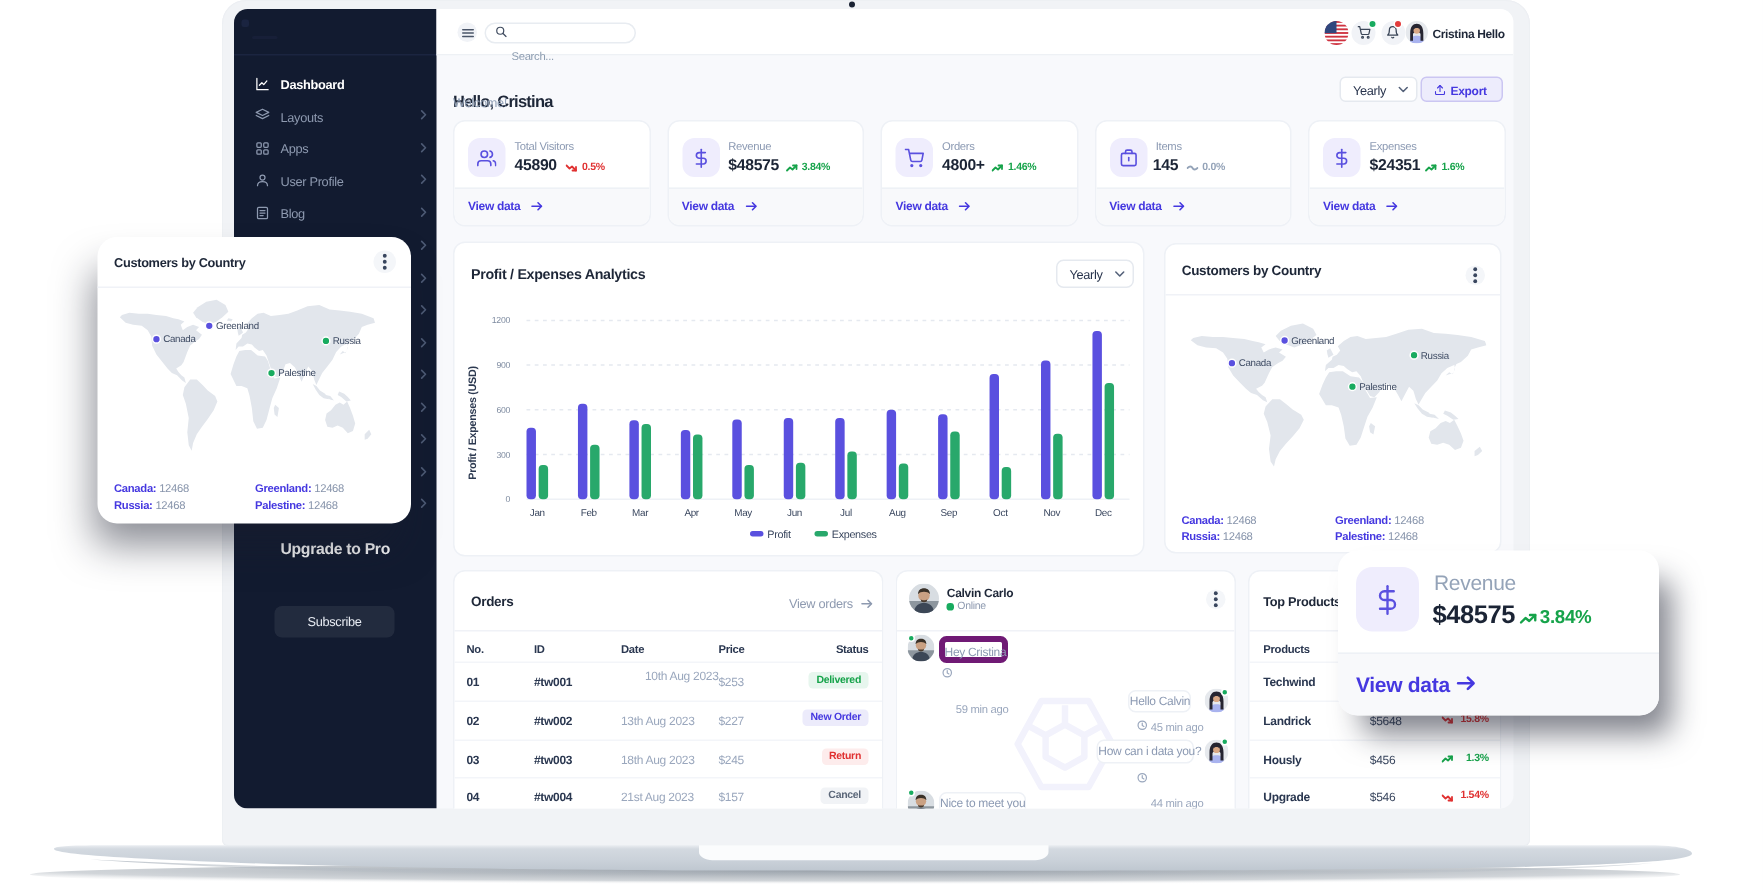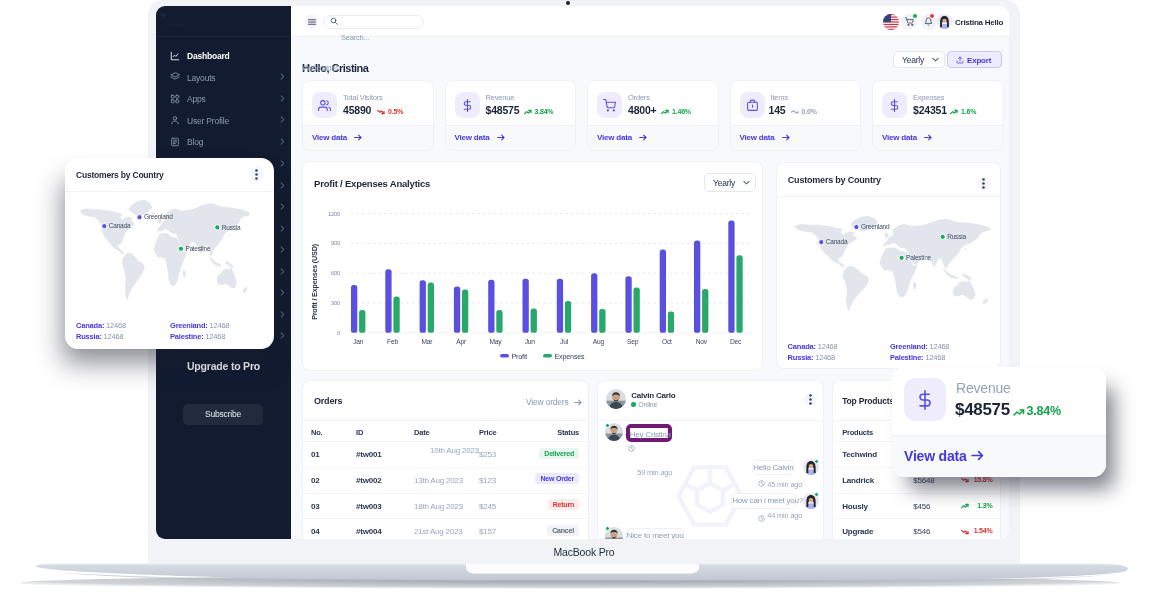--- a/index.html
+++ b/index.html
@@ -17,21 +17,20 @@
 <radialGradient id="shg" cx="0.5" cy="0.3" r="0.65">
           <stop offset="0" stop-color="#79838e" stop-opacity="0.8"></stop>
           <stop offset="0.75" stop-color="#8d97a1" stop-opacity="0.4"></stop>
           <stop offset="1" stop-color="#ffffff" stop-opacity="0"></stop>
         </radialGradient>
 </defs>
 <ellipse cx="570" cy="7" rx="550" ry="7.5" fill="url(#shg)"></ellipse>
 </svg>
 <div class="abs" style="left:148px;top:0;width:872px;height:564px;background:#f1f3f6;border-radius:16px 16px 4px 4px;box-shadow:inset 0 0 1px 0 #dde1e7;"></div>
 <div class="abs" style="left:566px;top:1px;width:4px;height:4px;border-radius:50%;background:#1b2334;"></div>
-<div class="abs" style="left:148px;top:546px;width:872px;text-align:center;font-size:10.5px;color:#252e3f;">MacBook Pro</div>
 <div class="abs" id="screen" style="left:156px;top:6px;width:853px;height:533px;border-radius:9px;overflow:hidden;background:#f8f9fc;">
 <div class="abs" style="left:0;top:0;width:135px;height:533px;background:#121b30;"></div>
 <div class="abs" style="left:5px;top:6.5px;width:5px;height:5px;background:#1a2440;border-radius:1.5px;"></div>
 <div class="abs" style="left:12px;top:17.5px;width:17px;height:2.5px;background:#171f38;border-radius:1px;"></div>
 <div class="abs" style="left:0;top:30px;width:135px;border-top:1px solid #1b2540;"></div>
 <div class="abs" style="left:14px;top:44.5px;width:10px;height:10px;">
         <svg width="10" height="10" viewBox="0 0 24 24" fill="none" stroke="#ffffff" stroke-width="2" stroke-linecap="round" stroke-linejoin="round">
           <path d="M3 3v18h18"></path>
           <path d="M7 14l4-4 3 3 5-6"></path>
         </svg>
@@ -476,21 +475,21 @@
 <div class="abs" style="left:0;top:60.0px;width:100%;border-top:1px solid #f3f5f9;"></div>
 <div class="abs" style="left:8px;top:69.0px;font-size:8px;font-weight:bold;color:#2a3750;">01</div>
 <div class="abs" style="left:53px;top:69.0px;font-size:8px;font-weight:bold;color:#2a3750;">#tw001</div>
 <div class="abs" style="left:111px;top:65px;font-size:8px;color:#9aa7bd;margin-left:16px;">10th Aug 2023</div>
 <div class="abs" style="left:176px;top:69.0px;font-size:8px;color:#9aa7bd;">$253</div>
 <div class="abs" style="right:9px;top:66.5px;height:11px;line-height:11px;padding:0 5px;background:#e7f6ee;border-radius:3px;font-size:7px;font-weight:bold;color:#16a34a;">Delivered</div>
 <div class="abs" style="left:0;top:85.8px;width:100%;border-top:1px solid #f3f5f9;"></div>
 <div class="abs" style="left:8px;top:94.8px;font-size:8px;font-weight:bold;color:#2a3750;">02</div>
 <div class="abs" style="left:53px;top:94.8px;font-size:8px;font-weight:bold;color:#2a3750;">#tw002</div>
 <div class="abs" style="left:111px;top:94.8px;font-size:8px;color:#9aa7bd;">13th Aug 2023</div>
-<div class="abs" style="left:176px;top:94.8px;font-size:8px;color:#9aa7bd;">$123</div>
+<div class="abs" style="left:176px;top:94.8px;font-size:8px;color:#9aa7bd;">$227</div>
 <div class="abs" style="right:9px;top:92.3px;height:11px;line-height:11px;padding:0 5px;background:#ecebfb;border-radius:3px;font-size:7px;font-weight:bold;color:#4538e0;">New Order</div>
 <div class="abs" style="left:0;top:111.6px;width:100%;border-top:1px solid #f3f5f9;"></div>
 <div class="abs" style="left:8px;top:120.6px;font-size:8px;font-weight:bold;color:#2a3750;">03</div>
 <div class="abs" style="left:53px;top:120.6px;font-size:8px;font-weight:bold;color:#2a3750;">#tw003</div>
 <div class="abs" style="left:111px;top:120.6px;font-size:8px;color:#9aa7bd;">18th Aug 2023</div>
 <div class="abs" style="left:176px;top:120.6px;font-size:8px;color:#9aa7bd;">$245</div>
 <div class="abs" style="right:9px;top:118.1px;height:11px;line-height:11px;padding:0 5px;background:#fdecec;border-radius:3px;font-size:7px;font-weight:bold;color:#e03131;">Return</div>
 <div class="abs" style="left:0;top:137.4px;width:100%;border-top:1px solid #f3f5f9;"></div>
 <div class="abs" style="left:8px;top:146.4px;font-size:8px;font-weight:bold;color:#2a3750;">04</div>
 <div class="abs" style="left:53px;top:146.4px;font-size:8px;font-weight:bold;color:#2a3750;">#tw004</div>
@@ -576,21 +575,21 @@
           </svg>
         </div>
 <div class="abs" style="left:215.5px;top:77.5px;width:5px;height:5px;border-radius:50%;background:#18ab5f;border:1px solid #fff;"></div>
 <div class="abs" style="left:160px;top:99px;">
           <svg width="7" height="7" viewBox="0 0 14 14" fill="none" stroke="#9aa7bd" stroke-width="1.6">
             <circle cx="7" cy="7" r="5.6"></circle>
             <path d="M7 4v3.2l2.2 1.4" stroke-linecap="round"></path>
           </svg>
         </div>
 <div class="abs" style="left:169px;top:99px;font-size:7.5px;color:#9aa7bd;">45 min ago</div>
-<div class="abs" style="left:133px;top:112px;width:64.5px;height:15.5px;background:#fff;border:1px solid #eef1f6;border-radius:5px;font-size:8px;color:#8c9ab3;line-height:14.5px;text-align:center;white-space:nowrap;">How can i meet you?</div>
+<div class="abs" style="left:133px;top:112px;width:64.5px;height:15.5px;background:#fff;border:1px solid #eef1f6;border-radius:5px;font-size:8px;color:#8c9ab3;line-height:14.5px;text-align:center;white-space:nowrap;">How can i data you?</div>
 <div class="abs" style="left:204.5px;top:111.5px;width:16px;height:16px;">
           <svg width="16" height="16" viewBox="0 0 24 24">
             <defs>
               <clipPath id="cw16">
                 <circle cx="12" cy="12" r="12"></circle>
               </clipPath>
             </defs>
             <g clip-path="url(#cw16)">
               <rect width="24" height="24" fill="#e6e9ed"></rect>
               <path d="M4.5 24 C4.5 17.5 8 15.8 12 15.8 C16 15.8 19.5 17.5 19.5 24 Z" fill="#a9b3ef"></path>
@@ -600,21 +599,21 @@
             </g>
           </svg>
         </div>
 <div class="abs" style="left:215.5px;top:111px;width:5px;height:5px;border-radius:50%;background:#18ab5f;border:1px solid #fff;"></div>
 <div class="abs" style="left:160px;top:134px;">
           <svg width="7" height="7" viewBox="0 0 14 14" fill="none" stroke="#9aa7bd" stroke-width="1.6">
             <circle cx="7" cy="7" r="5.6"></circle>
             <path d="M7 4v3.2l2.2 1.4" stroke-linecap="round"></path>
           </svg>
         </div>
-<div class="abs" style="left:169px;top:130px;font-size:7.5px;color:#9aa7bd;">44 min ago</div>
+<div class="abs" style="left:169px;top:150px;font-size:7.5px;color:#9aa7bd;">44 min ago</div>
 <div class="abs" style="left:6.5px;top:145.5px;width:18px;height:18px;">
           <svg width="18" height="18" viewBox="0 0 24 24">
             <defs>
               <clipPath id="cm18">
                 <circle cx="12" cy="12" r="12"></circle>
               </clipPath>
             </defs>
             <g clip-path="url(#cm18)">
               <rect width="24" height="24" fill="#d8dde2"></rect>
               <rect y="14" width="24" height="10" fill="#8d969e"></rect>

